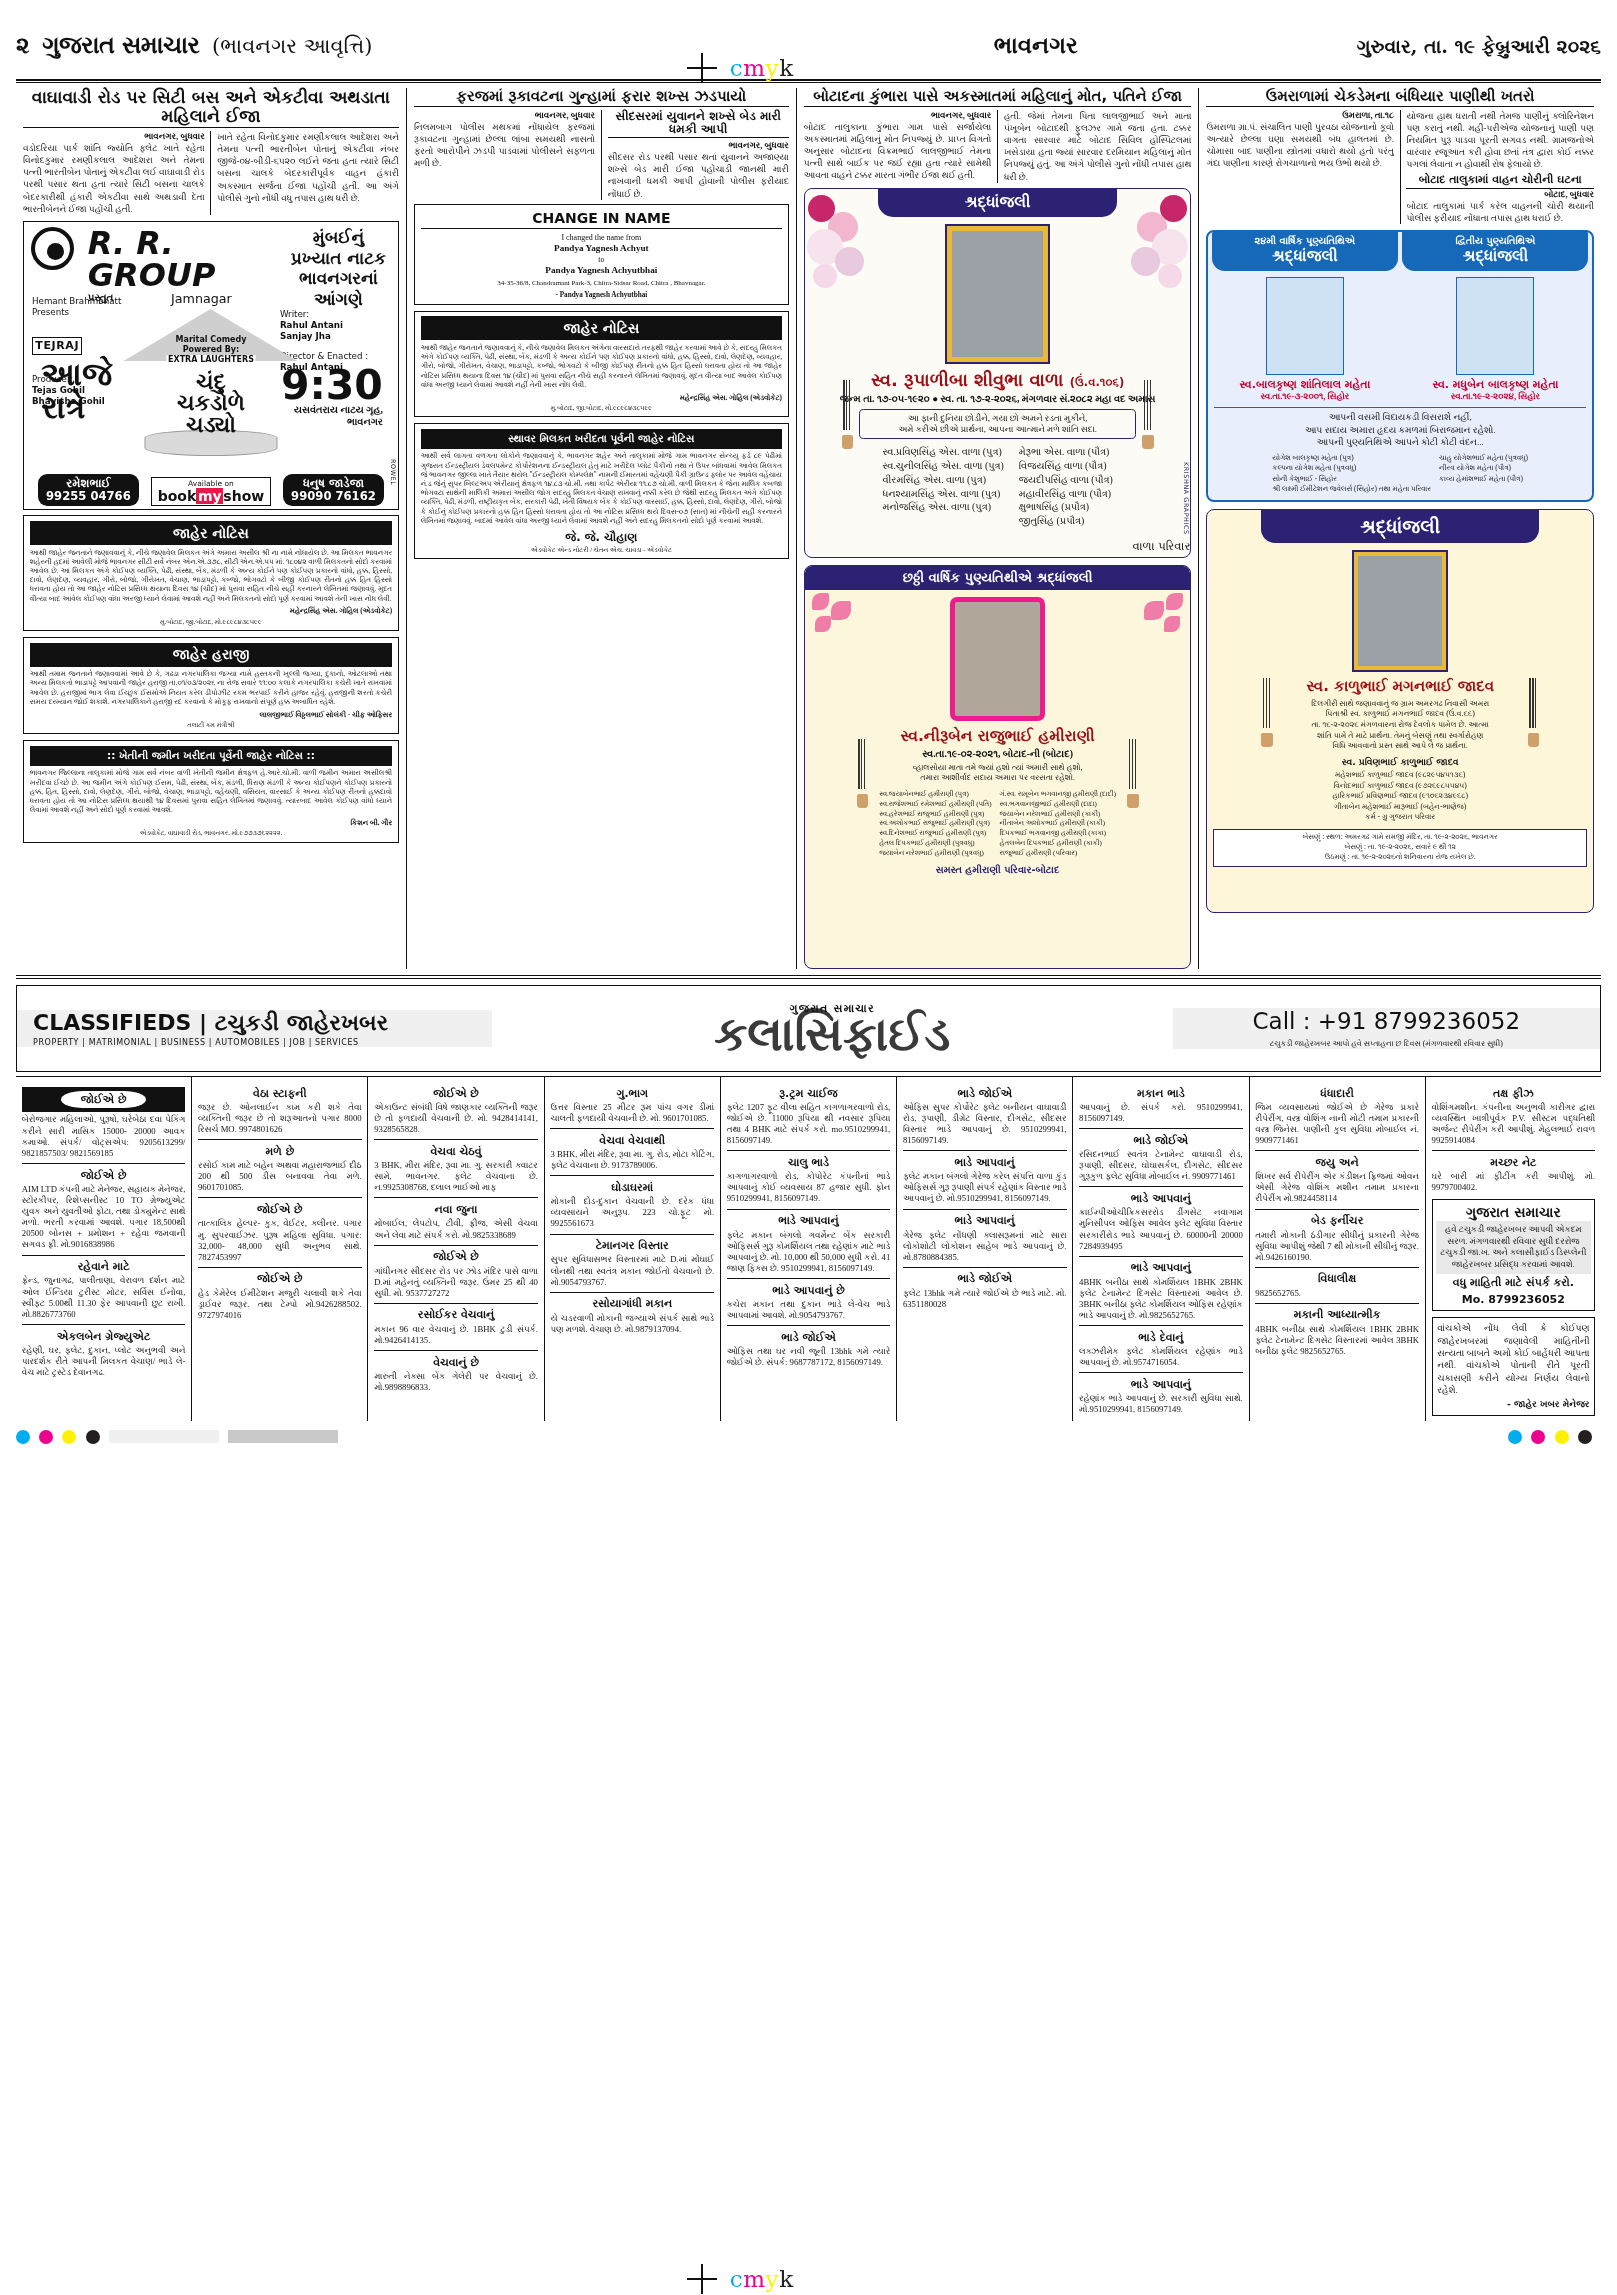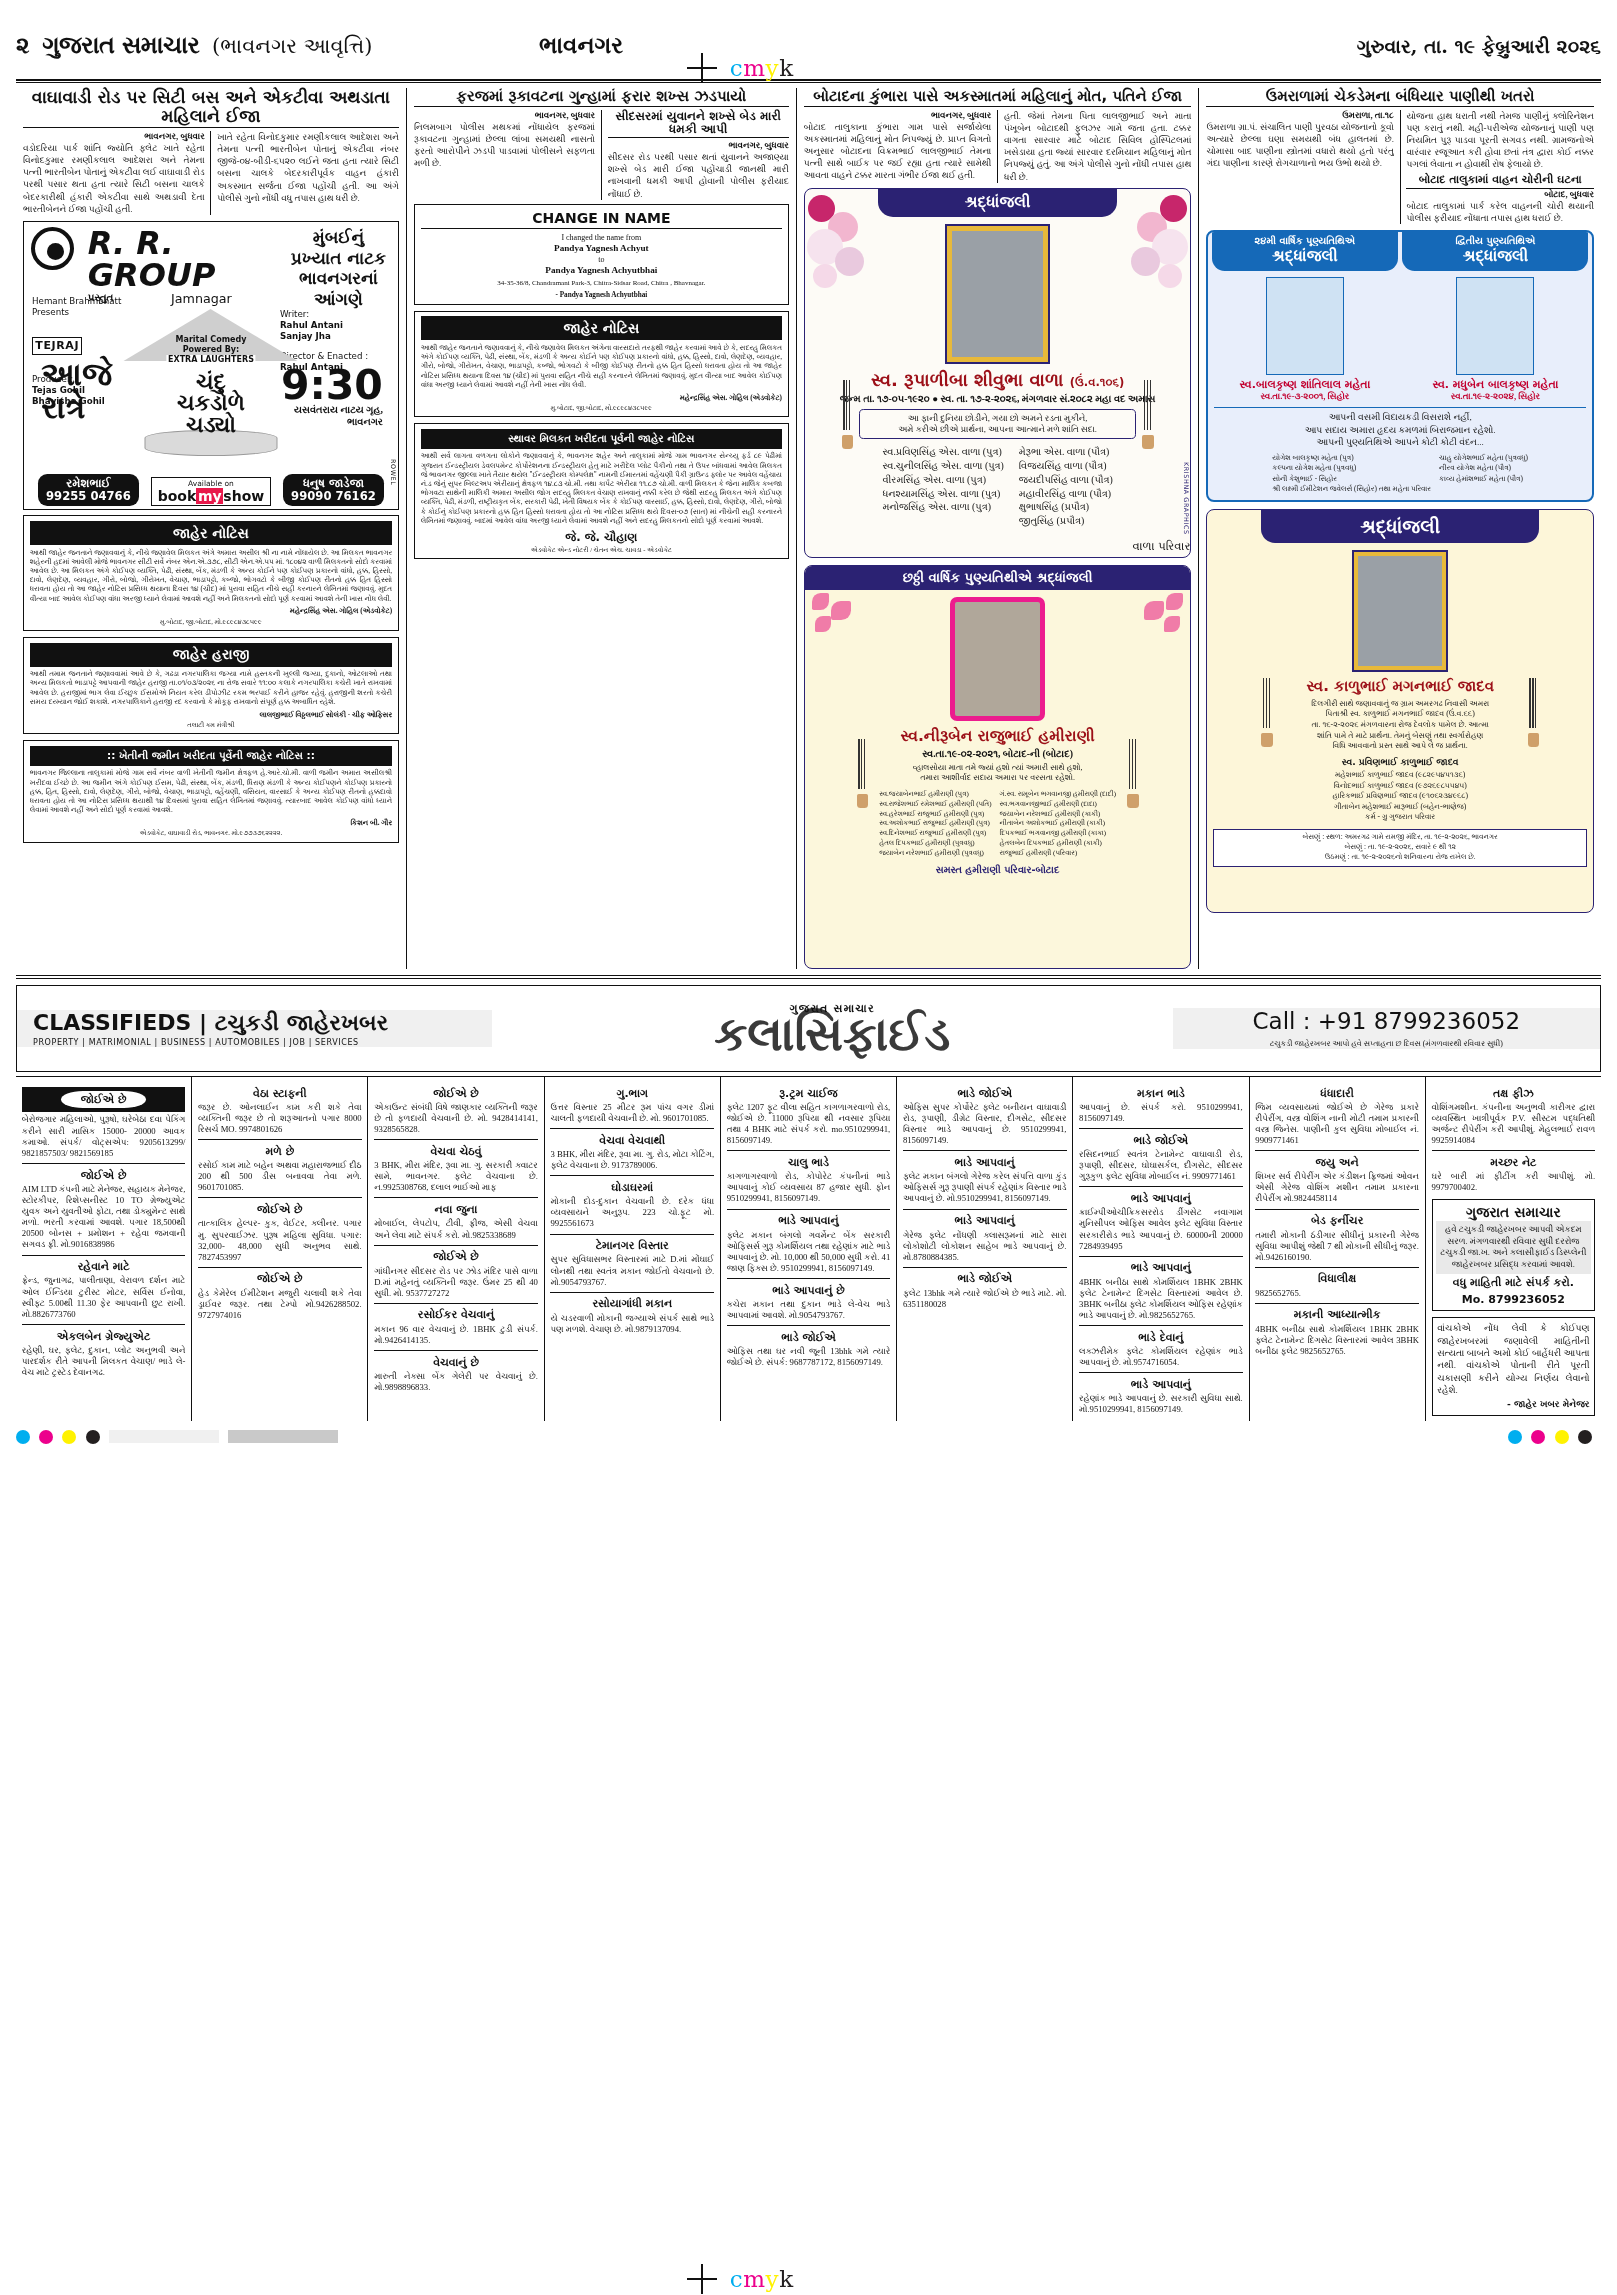--- a/index.html
+++ b/index.html
@@ -22,21 +22,21 @@
   .regmark .cross:after  { top:14.4px; left:0; height:1.2px; width:30px; }
   .cmyk-word { font-family:"DejaVu Serif", serif; font-size:23px; letter-spacing:0.6px; }
   .cmyk-word .c{color:#00AEEF}.cmyk-word .m{color:#EC008C}.cmyk-word .y{color:#FFF200}.cmyk-word .k{color:#231F20}
 
   
   .masthead { display:flex; align-items:baseline; height:42px; margin-top:31px; }
   .mh-left { display:flex; align-items:baseline; gap:12.7px; width:33%; }
   .mh-pageno { font-family:"DejaVu Sans", sans-serif; font-weight:bold; font-size:23px; }
   .mh-title { font-family:"DejaVu Sans", sans-serif; font-weight:bold; font-size:24px; letter-spacing:-0.6px; }
   .mh-edition { font-size:21px; font-family:"DejaVu Serif", serif; }
-  .mh-center { width:34%; text-align:left; font-family:"DejaVu Sans", sans-serif; font-weight:bold; font-size:23px; }
+  .mh-center { width:34%; text-align:right; font-family:"DejaVu Sans", sans-serif; font-weight:bold; font-size:23px; }
   .mh-right { width:33%; text-align:right; font-size:19px; font-family:"DejaVu Serif", serif; font-weight:bold;}
 
   .rule-thick { border-top:2.3px solid #111; margin-top:5.8px; }
   .rule-thin  { border-top:0.9px solid #111; margin-top:1.7px; }
   .rule-mid   { border-top:1.4px solid #111; }
 
   
   .colgrid { display:flex; }
   .col { padding:0 7px; }
   .vsep { border-left:0.9px solid #111; }

